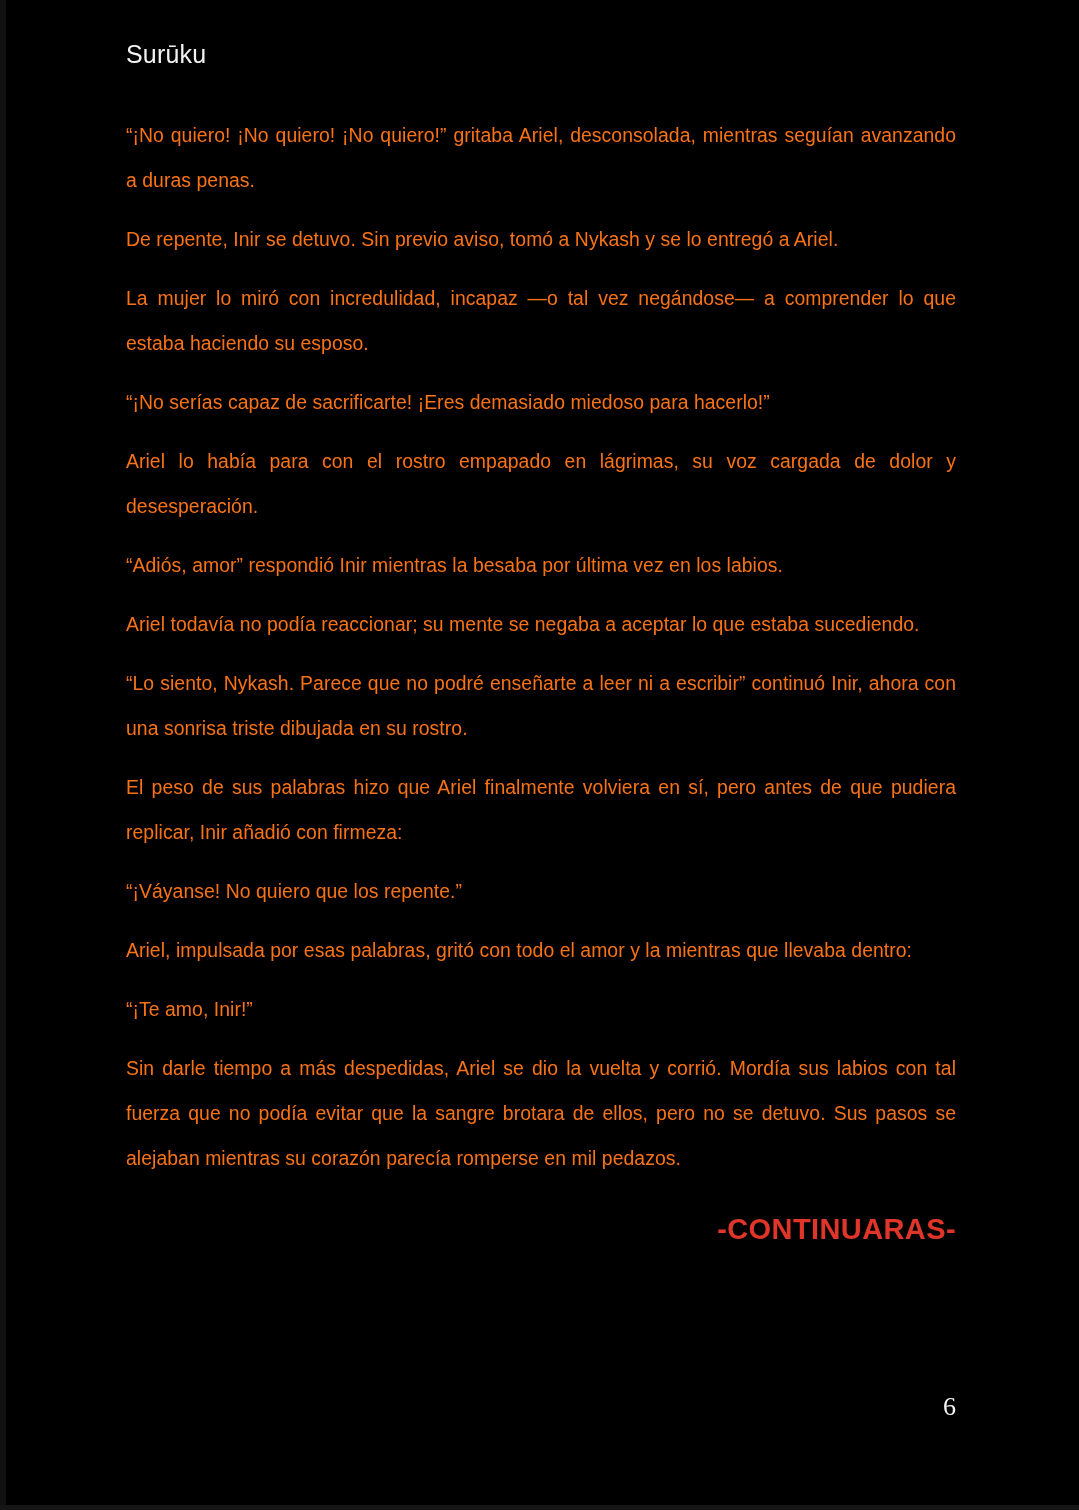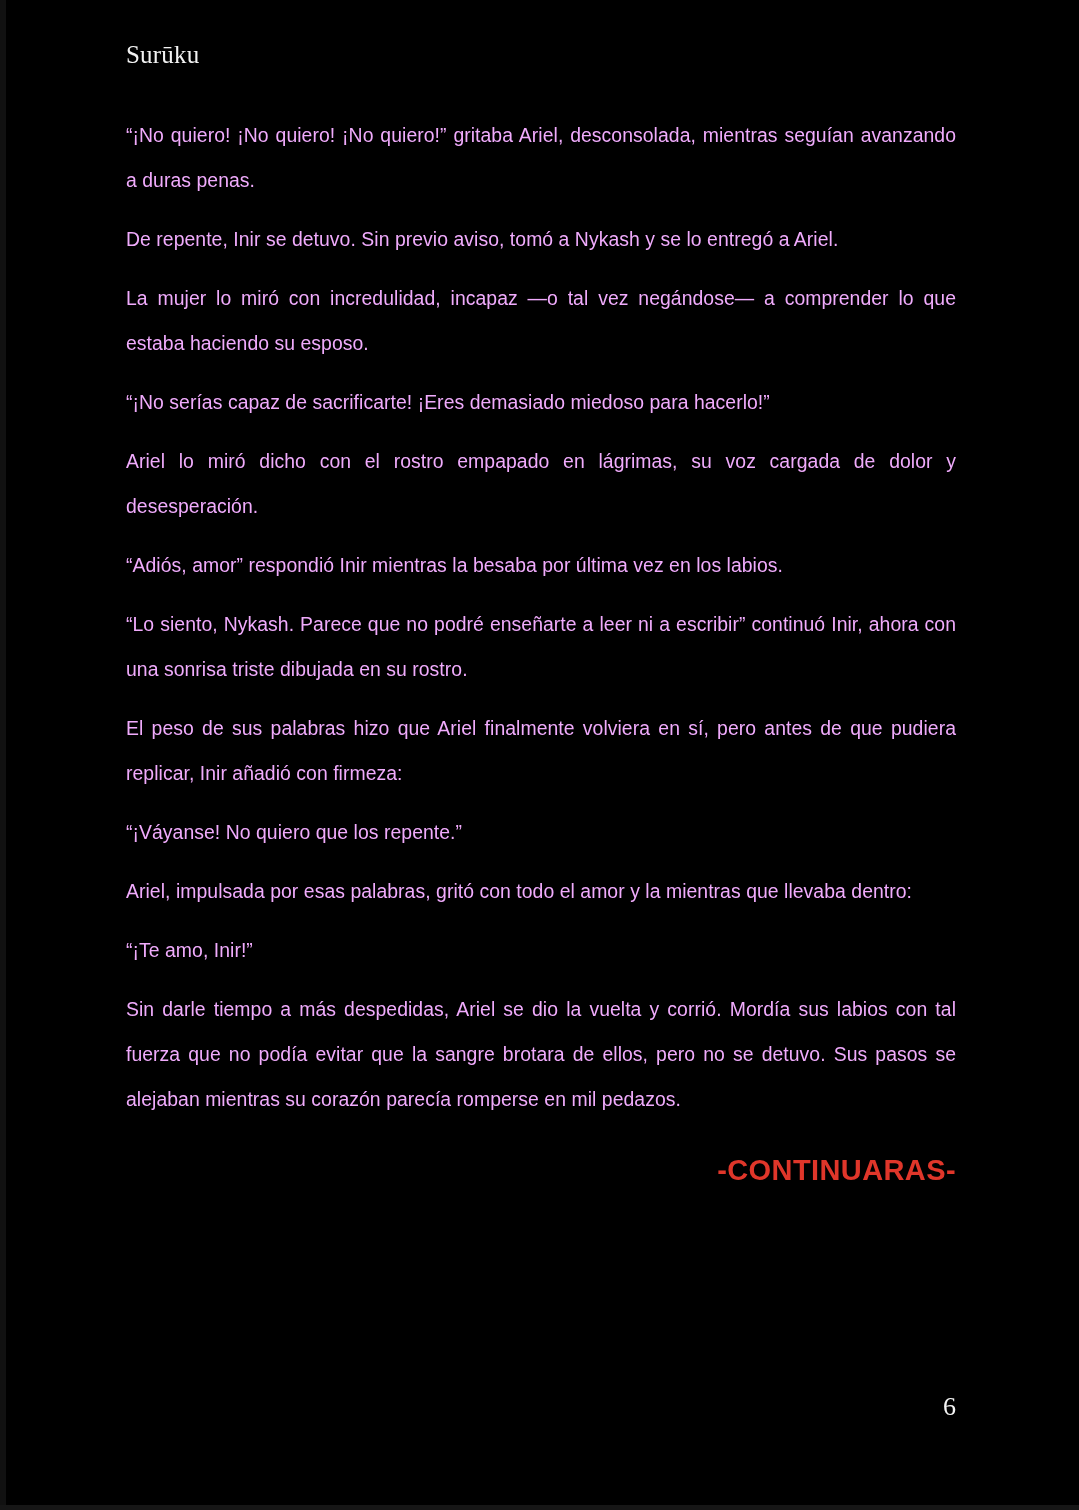--- a/index.html
+++ b/index.html
@@ -33,39 +33,39 @@
   }
 
   .content {
     position: absolute;
     left: 126px;
     top: 0;
     width: 830px;
   }
 
   .running-head {
-    font-family: Liberation Serif, serif;
+    font-family: Liberation Sans, sans-serif;
     font-size: 25px;
     line-height: 1.1;
     color: #f2f2f2;
     margin-top: 41px;
     margin-bottom: 0;
     letter-spacing: 0.2px;
     font-weight: normal;
   }
 
   .body-text {
     margin-top: 44px;
   }
 
   .body-text p {
     font-family: "Liberation Sans", "DejaVu Sans", sans-serif;
     font-size: 19.4px;
     line-height: 45px;
-    color: #f0abfc;
+    color: #f97316;
     text-align: justify;
     text-justify: inter-word;
     margin: 0 0 14px 0;
     letter-spacing: 0.05px;
   }
 
   .body-text p:last-of-type {
     margin-bottom: 0;
   }
 
@@ -106,22 +106,23 @@
 
   <div class="content">
 
     <h1 class="running-head">Surūku</h1>
 
     <div class="body-text">
         <p>“¡No quiero! ¡No quiero! ¡No quiero!” gritaba Ariel, desconsolada, mientras seguían avanzando a duras penas.</p>
         <p>De repente, Inir se detuvo. Sin previo aviso, tomó a Nykash y se lo entregó a Ariel.</p>
         <p>La mujer lo miró con incredulidad, incapaz —o tal vez negándose— a comprender lo que estaba haciendo su esposo.</p>
         <p>“¡No serías capaz de sacrificarte! ¡Eres demasiado miedoso para hacerlo!”</p>
-        <p>Ariel lo miró dicho con el rostro empapado en lágrimas, su voz cargada de dolor y desesperación.</p>
+        <p>Ariel lo había para con el rostro empapado en lágrimas, su voz cargada de dolor y desesperación.</p>
         <p>“Adiós, amor” respondió Inir mientras la besaba por última vez en los labios.</p>
+        <p>Ariel todavía no podía reaccionar; su mente se negaba a aceptar lo que estaba sucediendo.</p>
         <p>“Lo siento, Nykash. Parece que no podré enseñarte a leer ni a escribir” continuó Inir, ahora con una sonrisa triste dibujada en su rostro.</p>
         <p>El peso de sus palabras hizo que Ariel finalmente volviera en sí, pero antes de que pudiera replicar, Inir añadió con firmeza:</p>
         <p>“¡Váyanse! No quiero que los repente.”</p>
         <p>Ariel, impulsada por esas palabras, gritó con todo el amor y la mientras que llevaba dentro:</p>
         <p>“¡Te amo, Inir!”</p>
         <p>Sin darle tiempo a más despedidas, Ariel se dio la vuelta y corrió. Mordía sus labios con tal fuerza que no podía evitar que la sangre brotara de ellos, pero no se detuvo. Sus pasos se alejaban mientras su corazón parecía romperse en mil pedazos.</p>
       </div>
 
     <div class="continued">-CONTINUARAS-</div>
   </div>

